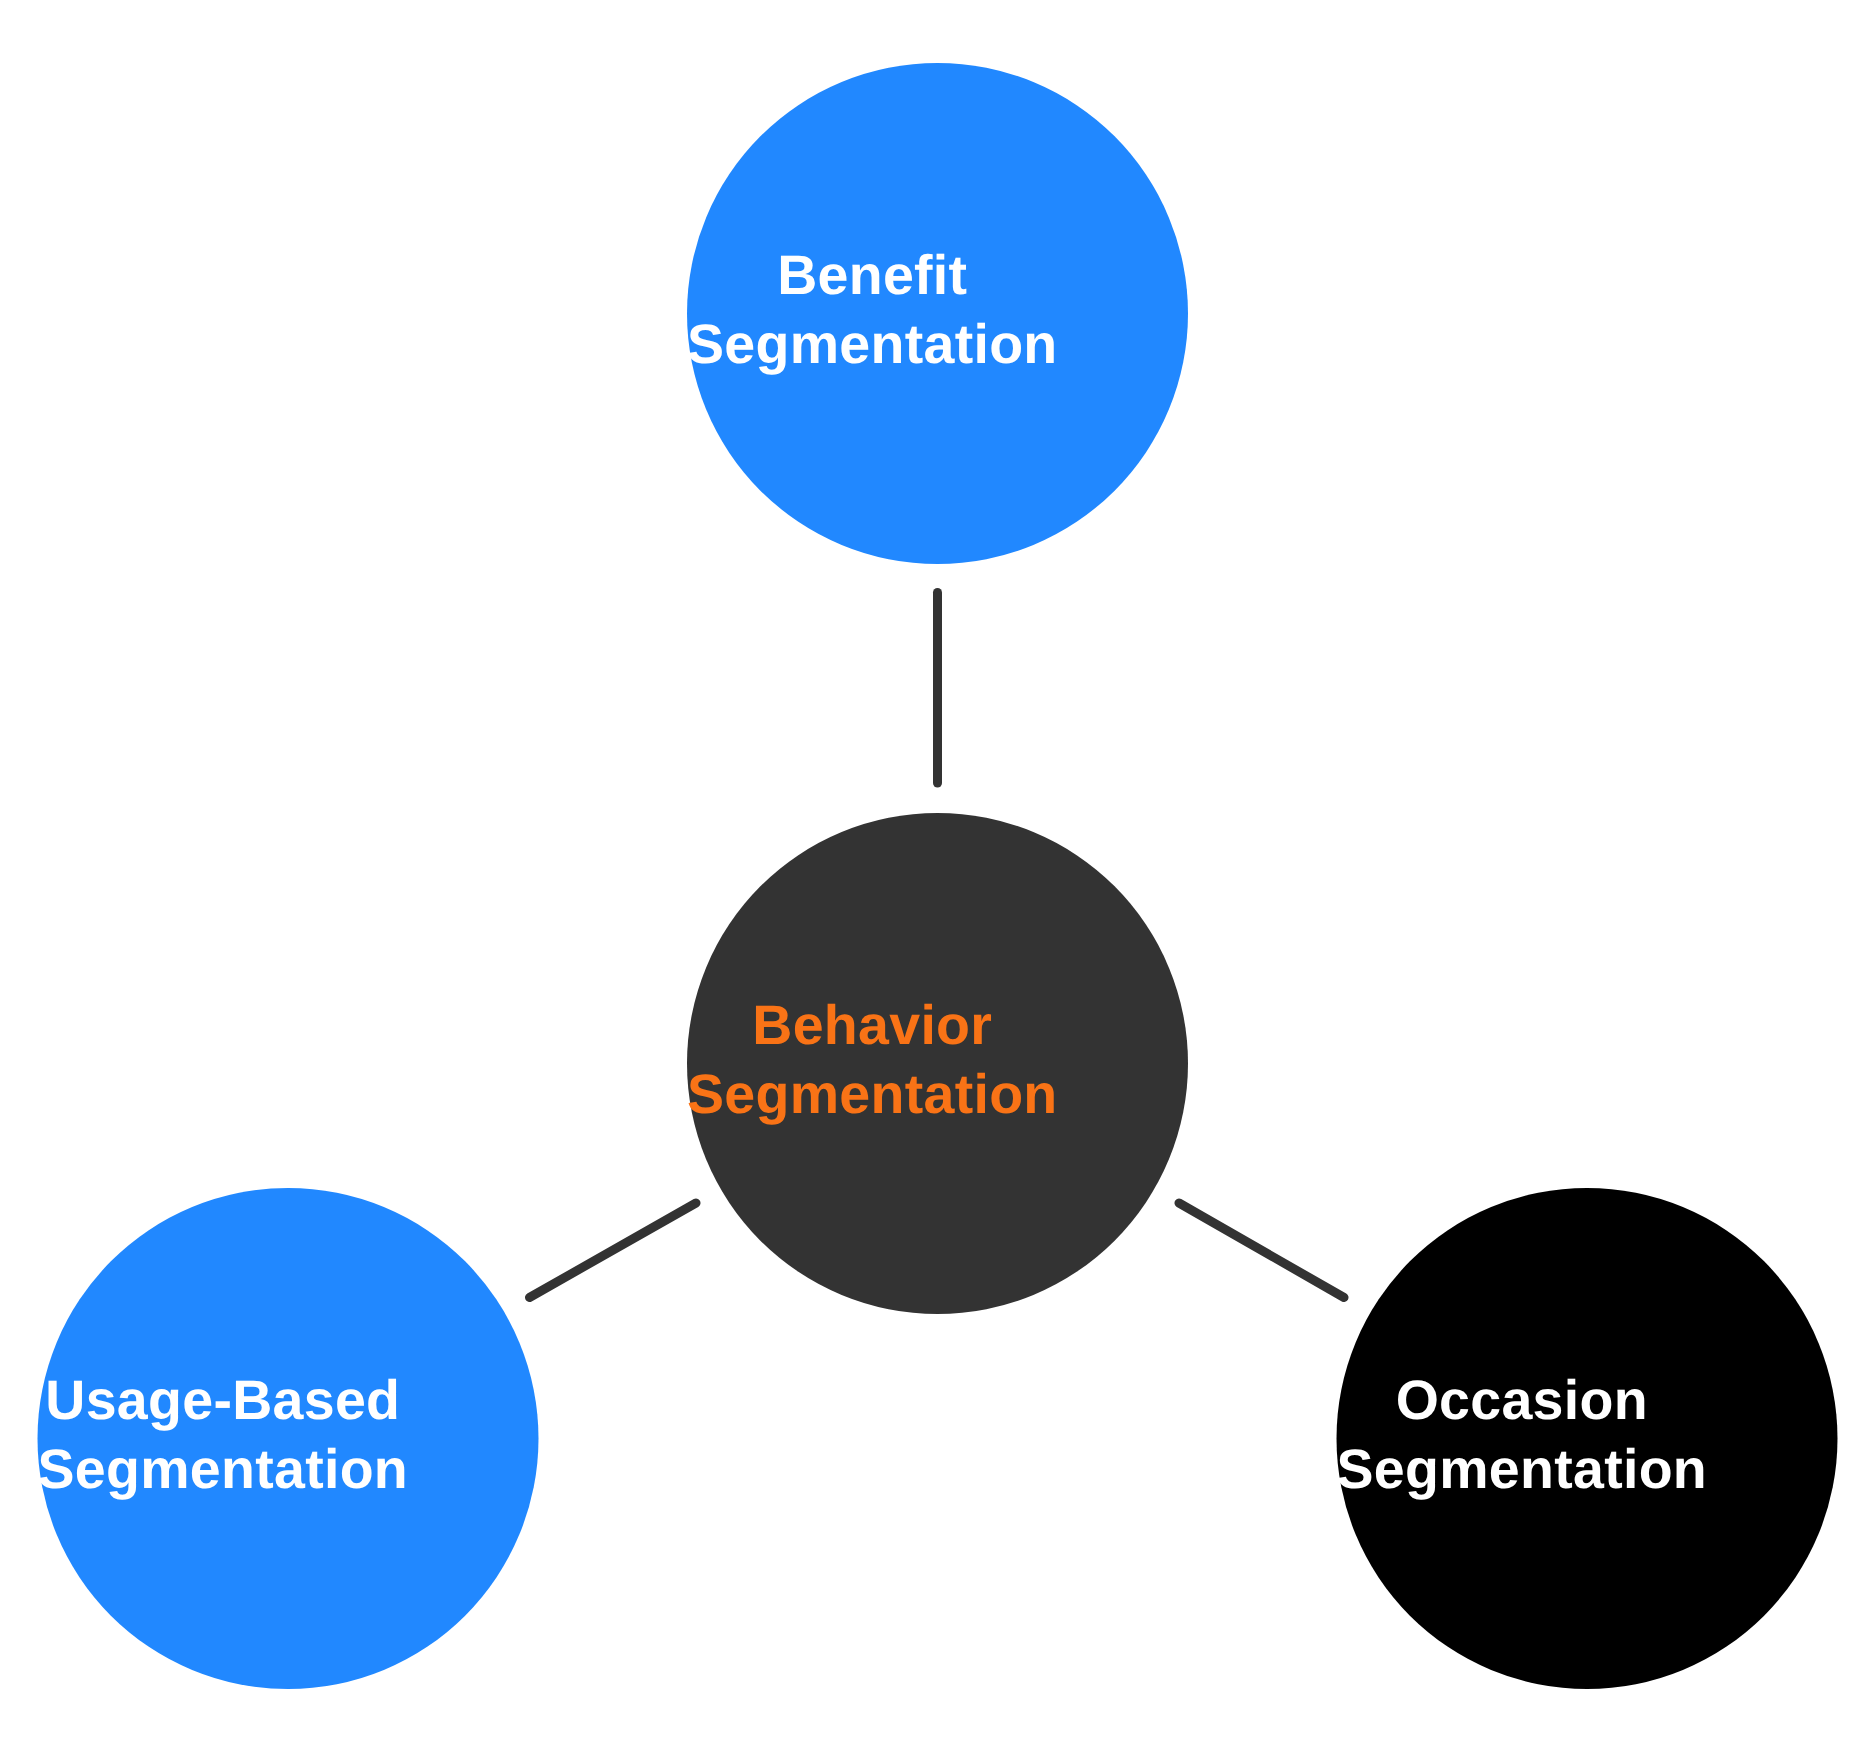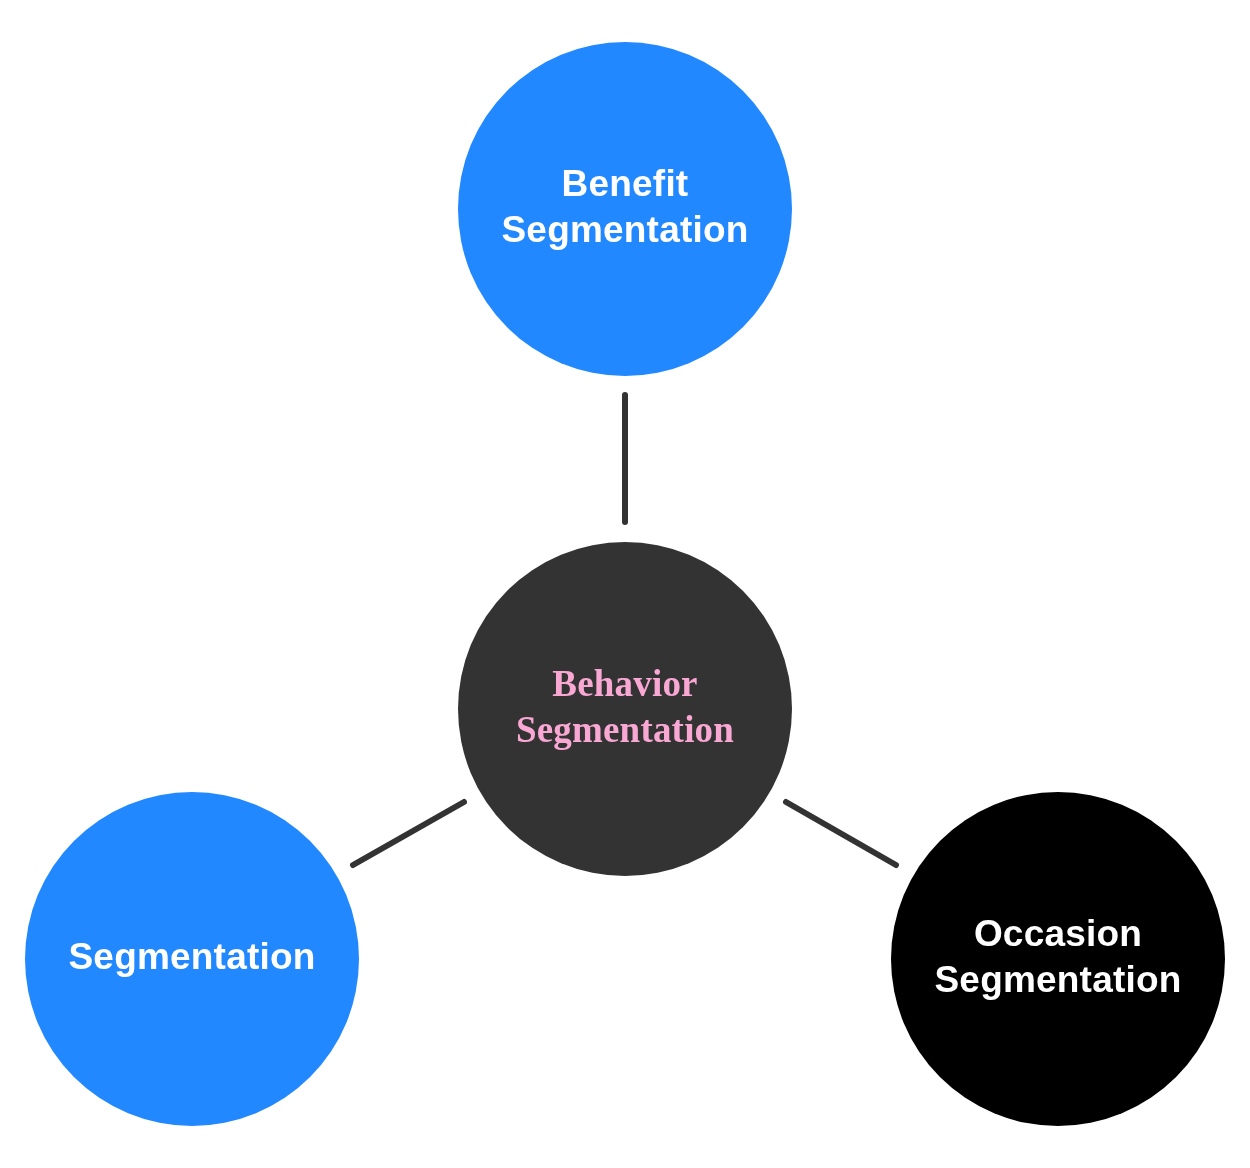--- a/index.html
+++ b/index.html
@@ -5,21 +5,21 @@
     html, body { margin: 0; padding: 0; background: #ffffff; }
     body { width: 1250px; height: 1168px; position: relative; overflow: hidden; }
     .diagram { position: absolute; left: 0; top: 0; width: 1250px; height: 1168px; }
     .connector {
       stroke: #333333; stroke-width: 6; stroke-linecap: round;
     }
     .node {
       position: absolute;
       width: 334px; height: 334px;
       border-radius: 50%;
-      display: flex; align-items: center; justify-content: center;
+      display: flex; align-items: center; justify-content: flex-start;
       text-align: center;
       box-sizing: border-box;
     }
     .node-label {
       color: #ffffff;
       font-family: "Liberation Sans", sans-serif;
       font-weight: bold;
       font-size: 37px;
       line-height: 46px;
       letter-spacing: 0.2px;
@@ -42,28 +42,29 @@
   </svg>
 
   <div class="node" id="node-top" style="background: rgb(33, 136, 255);">
     <div class="node-label" style="color: rgb(255, 255, 255);">
       <span>Benefit</span>
       <span>Segmentation</span>
     </div>
   </div>
 
   <div class="node" id="node-center" style="background: rgb(51, 51, 51);">
-    <div class="node-label" style="color: #f9a8d4; font-family: Liberation Serif, serif;">
+    <div class="node-label" style="color: #f97316;">
       <span>Behavior</span>
       <span>Segmentation</span>
     </div>
   </div>
 
   <div class="node" id="node-left" style="background: rgb(33, 136, 255);">
     <div class="node-label" style="color: rgb(255, 255, 255);">
+      <span>Usage-Based</span>
       <span>Segmentation</span>
     </div>
   </div>
 
   <div class="node" id="node-right" style="background: #000000;">
     <div class="node-label" style="color: rgb(255, 255, 255);">
       <span>Occasion</span>
       <span>Segmentation</span>
     </div>
   </div>

